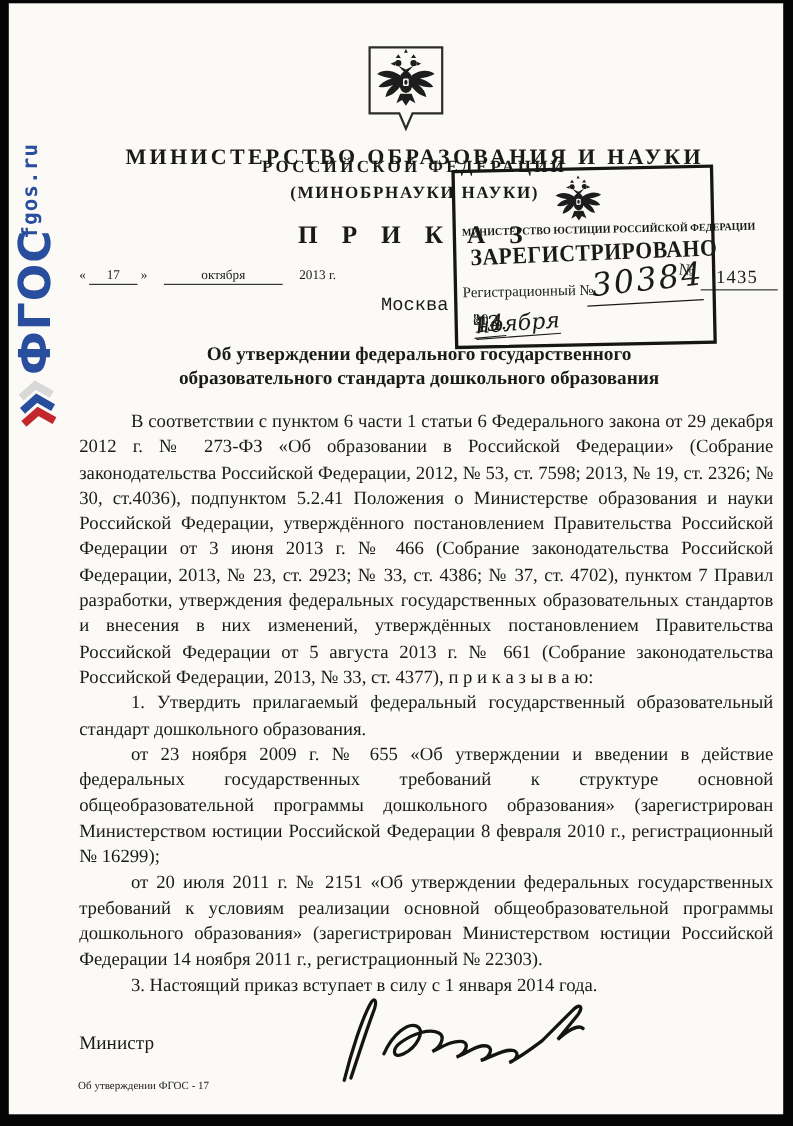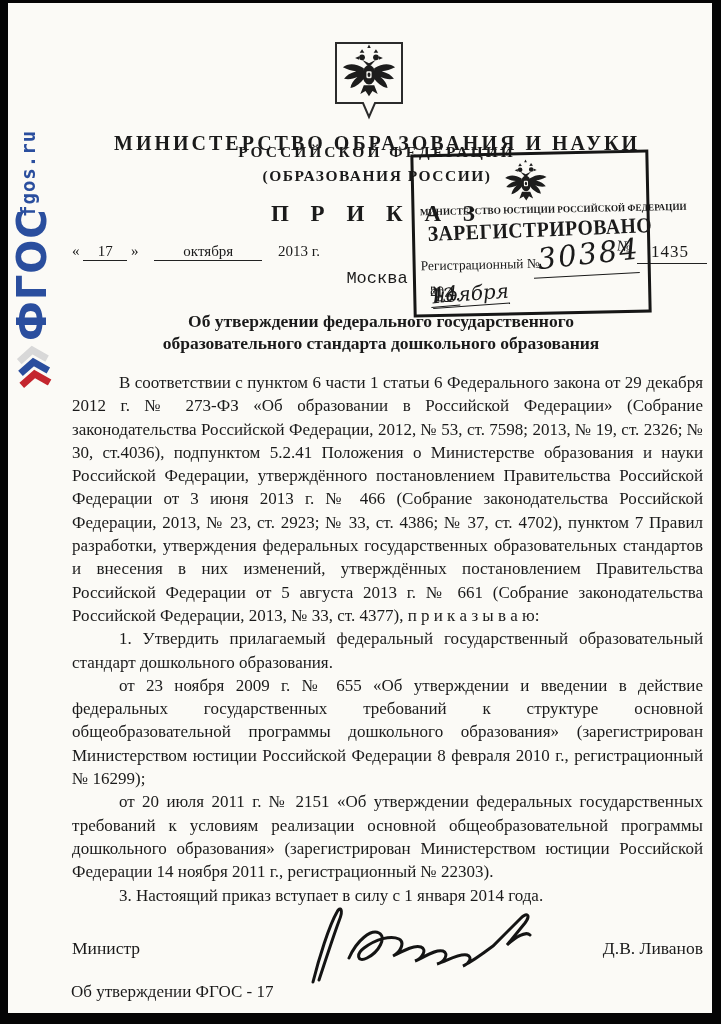--- a/index.html
+++ b/index.html
@@ -32,21 +32,21 @@
 
   
   .emblem { position:absolute; left:331px; top:40px; }
   .h-line { position:absolute; left:62px; width:630px; text-align:center; font-weight:bold; white-space:nowrap; }
   .h-min1 { top:132px; font-size:20px; letter-spacing:3px; }
   .h-min2 { top:143px; font-size:15.5px; letter-spacing:3px; }
   .h-short{ top:167px; font-size:15.5px; letter-spacing:1.5px; }
   .h-type { top:201px; font-size:23px; letter-spacing:8px; }
 
   
-  .date-line { position:absolute; left:72px; top:243px; font-size:15px; white-space:nowrap; }
+  .date-line { position:absolute; left:72px; top:243px; font-size:12px; white-space:nowrap; }
   .dl-day   { display:inline-block; min-width:44px; text-align:center; border-bottom:1.2px solid #222; }
   .dl-month { display:inline-block; min-width:108px; text-align:center; border-bottom:1.2px solid #222; margin-left:12px; }
   .dl-year  { margin-left:12px; }
   .city { position:absolute; left:62px; top:269px; width:630px; text-align:center; font-size:17px;font-family:Liberation Mono, monospace; }
   .doc-no-sign { position:absolute; left:617px; top:238px; font-size:15px; transform:rotate(6deg); }
   .doc-no { position:absolute; left:651px; top:242px; font-size:17px; letter-spacing:1px; }
   .doc-no-rule { position:absolute; left:637px; top:263px; width:70px; border-top:1.6px solid #222; }
 
   
   .stamp {
@@ -79,21 +79,21 @@
   
   .doc-title { position:absolute; left:66px; top:310px; width:630px; text-align:center; font-weight:bold; font-size:17.5px; line-height:22px; }
   .body-text { position:absolute; left:72px; top:371px; width:631px; font-size:17px; line-height:23.3px; text-align:justify; }
   .body-text p { margin:0; text-indent:47px; }
 
   
   .sig-pos  { position:absolute; left:72px; top:938px; font-size:17.5px; }
   .sig-name { position:absolute; left:72px; top:938px; width:631px; text-align:right; font-size:17.5px; }
   .sig-auto { position:absolute; left:283px; top:900px; }
 
-  .footer-note { position:absolute; left:71px; top:982px; font-size:17px; }
+  .footer-note { position:absolute; left:71px; top:982px; font-size:10px; }
 </style>
 </head>
 <body>
 
 <svg width="0" height="0" style="position:absolute">
   <symbol id="eagle" viewBox="0 0 100 100">
     <g fill="#1d1d1d">
       <path d="M47 7 l3 -6 3 6 z"></path>
       <path d="M34 15 l4 -6 4 6 z"></path>
       <path d="M58 15 l4 -6 4 6 z"></path>
@@ -131,21 +131,21 @@
 
   <div class="emblem">
     <svg width="76" height="82" viewBox="0 0 76 82">
       <path d="M5 3 H71 V63 H44 L38 77 L32 63 H5 Z" fill="none" stroke="#2b2b2b" stroke-width="2"></path>
       <use href="#eagle" x="9" y="4" width="58" height="58"></use>
     </svg>
   </div>
 
   <div class="h-line h-min1">МИНИСТЕРСТВО ОБРАЗОВАНИЯ И НАУКИ</div>
   <div class="h-line h-min2">РОССИЙСКОЙ ФЕДЕРАЦИИ</div>
-  <div class="h-line h-short">(ОБРАЗОВАНИЯ РОССИИ)</div>
+  <div class="h-line h-short">(МИНОБРНАУКИ НАУКИ)</div>
   <div class="h-line h-type">П Р И К А З</div>
 
   <div class="date-line">
     <span>«</span>
     <span class="dl-day">17</span>
     <span>»</span>
     <span class="dl-month">октября</span>
     <span class="dl-year">2013 г.</span>
   </div>
   <div class="city">Москва</div>
@@ -191,17 +191,16 @@
 
   <div class="sig-pos">Министр</div>
   <div class="sig-auto">
     <svg width="252" height="90" viewBox="0 0 252 90">
       <g fill="none" stroke="#141414" stroke-width="3" stroke-linecap="round">
         <path d="M30 82 C36 58 46 26 54 12 C57 6 61 9 56 21 C50 37 42 62 36 80"></path>
         <path d="M66 58 C74 40 88 29 96 33 C104 37 96 52 84 58 C74 63 73 54 81 48 C93 39 108 35 116 39 C122 42 118 52 110 56 C120 51 130 45 138 47 C144 49 140 58 132 61 C142 57 152 49 160 51 C166 53 162 62 154 64 C164 61 176 53 184 55 C190 57 186 64 180 66 C190 61 202 52 210 46 L238 18 C244 12 248 15 242 23 L224 45 C233 37 243 31 247 35"></path>
       </g>
     </svg>
   </div>
-  <div class="sig-name">Д.В. Ливанов</div>
 
   <div class="footer-note">Об утверждении ФГОС - 17</div>
 
 </div>
 
 </body></html>

